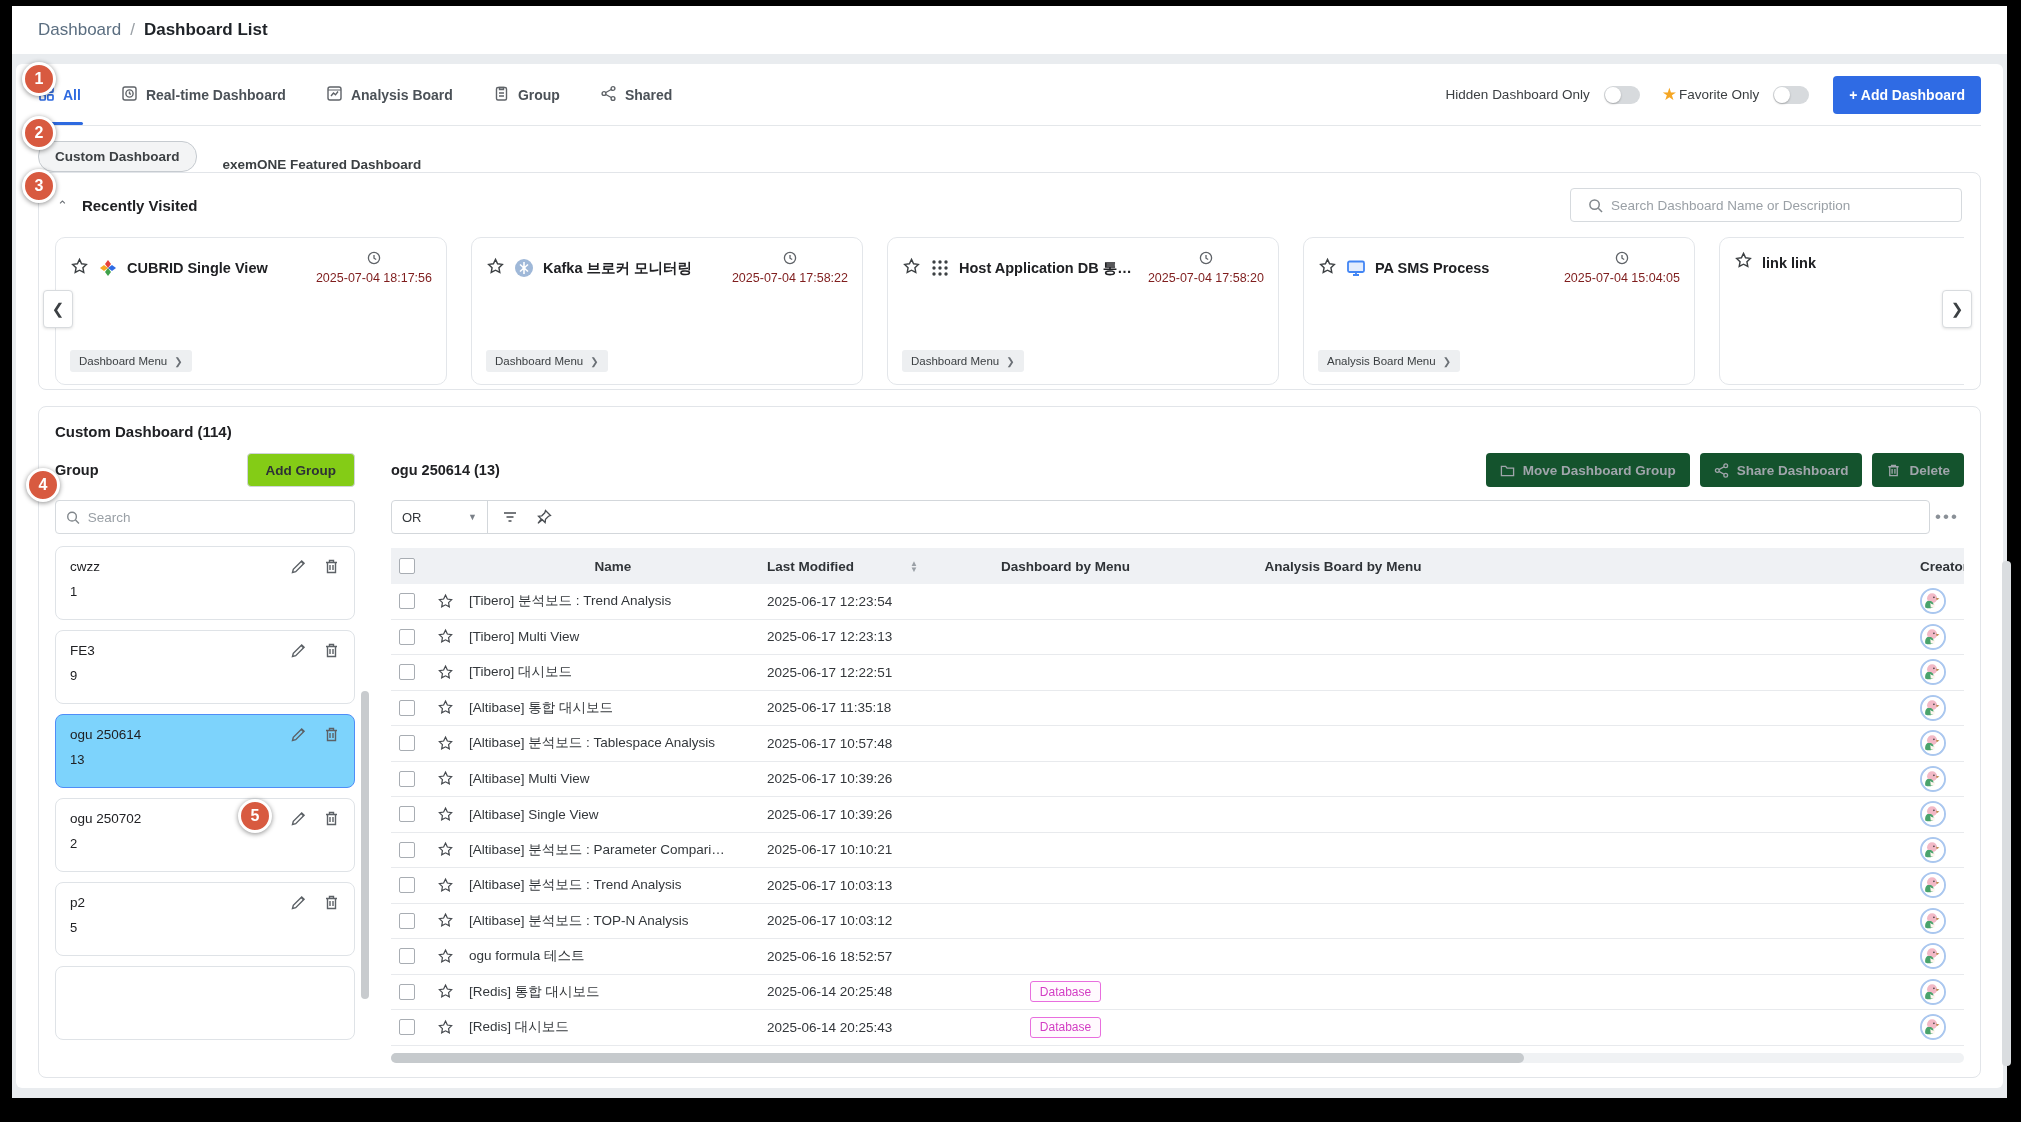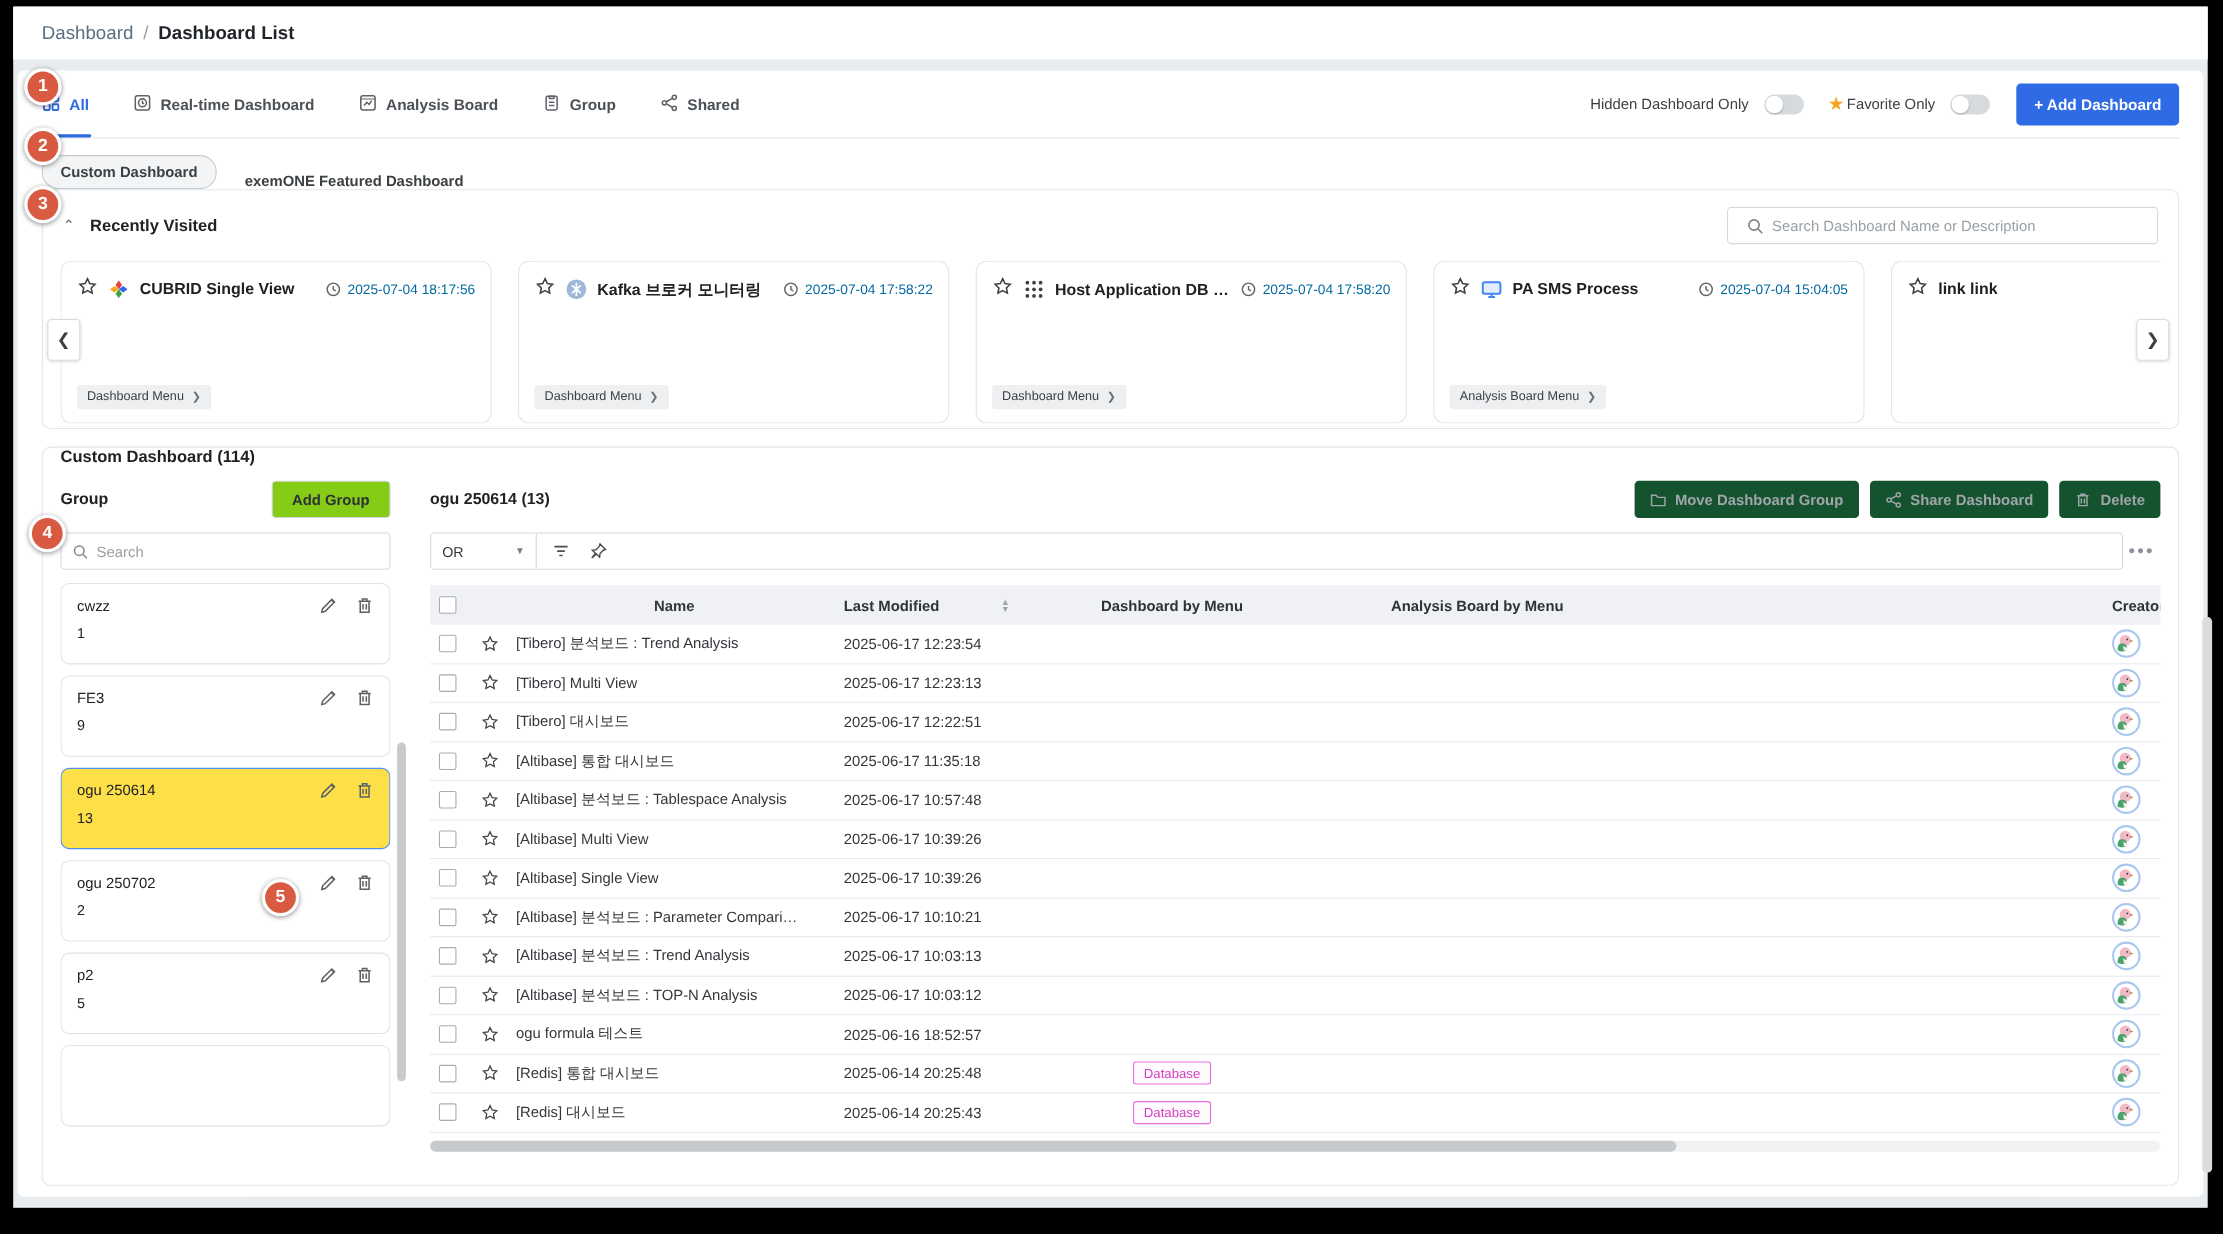--- a/index.html
+++ b/index.html
@@ -45,43 +45,43 @@
   .search-box svg { width:15px; height:15px; stroke:#80868b; flex:none; }
   .search-box input { border:none; outline:none; font-size:13.5px; color:#3c4043; width:100%; font-family:inherit; }
   .search-box input::placeholder { color:#9aa0a6; }
   .cards { display:flex; gap:24px; margin-top:14px; overflow:hidden; }
   .card { position:relative; flex:none; width:392px; height:148px; border:1px solid #e3e6ea; border-radius:10px; padding:13px 14px; background:#fff; }
   .card-top { display:flex; align-items:center; gap:9px; }
   .card-star svg { width:19px; height:19px; stroke:#3c4043; }
   .appicon { width:20px; height:20px; display:flex; }
   .appicon svg { width:20px; height:20px; }
   .card-title { font-size:14.5px; font-weight:700; color:#202124; white-space:nowrap; overflow:hidden; text-overflow:ellipsis; max-width:200px; }
-  .card-time { margin-left:auto; display:flex; align-items:center; gap:6px; color:#0369a1; font-size:12.5px; white-space:nowrap; }
+  .card-time { margin-left:auto; display:flex; align-items:center; gap:6px; color:#7f1d1d; font-size:12.5px; white-space:nowrap;flex-direction:column; }
   .card-time svg { width:14px; height:14px; stroke:#5f6368; }
   .menu-chip { position:absolute; left:14px; bottom:12px; background:#edeff1; border-radius:3px; padding:5px 9px; font-size:11.5px; color:#3c4043; display:flex; align-items:center; gap:7px; cursor:pointer; }
   .menu-chip .chev { color:#6b7076; font-size:10px; }
   .nav-arrow { position:absolute; top:117px; width:30px; height:38px; background:#fff; border:1px solid #d8dbde; border-radius:4px; display:flex; align-items:center; justify-content:center; font-size:15px; color:#3c4043; cursor:pointer; box-shadow:0 1px 3px rgba(0,0,0,.12); }
   .nav-left { left:4px; } .nav-right { right:8px; }
 
   
-  .custom { position:relative; margin-top:16px; border:1px solid #e2e5e9; border-radius:8px; height:672px; padding:0 16px 0 16px; overflow:hidden; }
+  .custom { position:relative; margin-top:16px; border:1px solid #e2e5e9; border-radius:8px; height:672px; padding:16px 16px 0 16px; overflow:hidden; }
   .custom-title { font-size:15px; font-weight:700; color:#202124; }
   .custom-body { display:flex; margin-top:12px; }
 
   .grouppanel { width:300px; flex:none; position:relative; }
   .group-head { display:flex; align-items:center; justify-content:space-between; height:36px; }
   .group-label { font-size:14.5px; font-weight:700; color:#202124; }
   .btn-addgroup { border:1px solid #cfd4d9; background:#84cc16; border-radius:4px; height:34px; padding:0 18px; font-size:13.5px; font-weight:700; color:#2d3136; cursor:pointer; font-family:inherit; }
   .group-search { margin-top:12px; height:34px; border:1px solid #d6dade; border-radius:4px; display:flex; align-items:center; padding:0 10px; gap:8px; }
   .group-search svg { width:15px; height:15px; stroke:#80868b; }
   .group-search input { border:none; outline:none; font-size:13.5px; width:100%; font-family:inherit; }
   .group-search input::placeholder { color:#9aa0a6; }
   .grouplist { margin-top:12px; height:514px; overflow:hidden; }
   .groupitem { border:1px solid #dfe3e7; border-radius:8px; height:74px; padding:11px 14px; margin-bottom:10px; cursor:pointer; background:#fff; }
-  .groupitem.selected { border:1.5px solid #4f8df7; background:#fde047; }
+  .groupitem.selected { border:1.5px solid #4f8df7; background:#7dd3fc; }
   .gi-row { display:flex; align-items:center; }
   .gi-name { font-size:13.5px; color:#202124; }
   .gi-icons { margin-left:auto; display:flex; gap:16px; }
   .gi-icons svg { width:17px; height:17px; stroke:#5c6166; cursor:pointer; }
   .gi-count { margin-top:9px; font-size:13px; color:#202124; }
   .group-vscroll { position:absolute; right:-14px; top:96px; width:8px; height:512px; border-radius:4px; }
   .group-vscroll .thumb { position:absolute; top:28%; height:60%; width:8px; background:#c8cbce; border-radius:4px; }
 
   .listpanel { flex:1; margin-left:36px; min-width:0; position:relative; }
   .list-head { display:flex; align-items:center; height:36px; }

